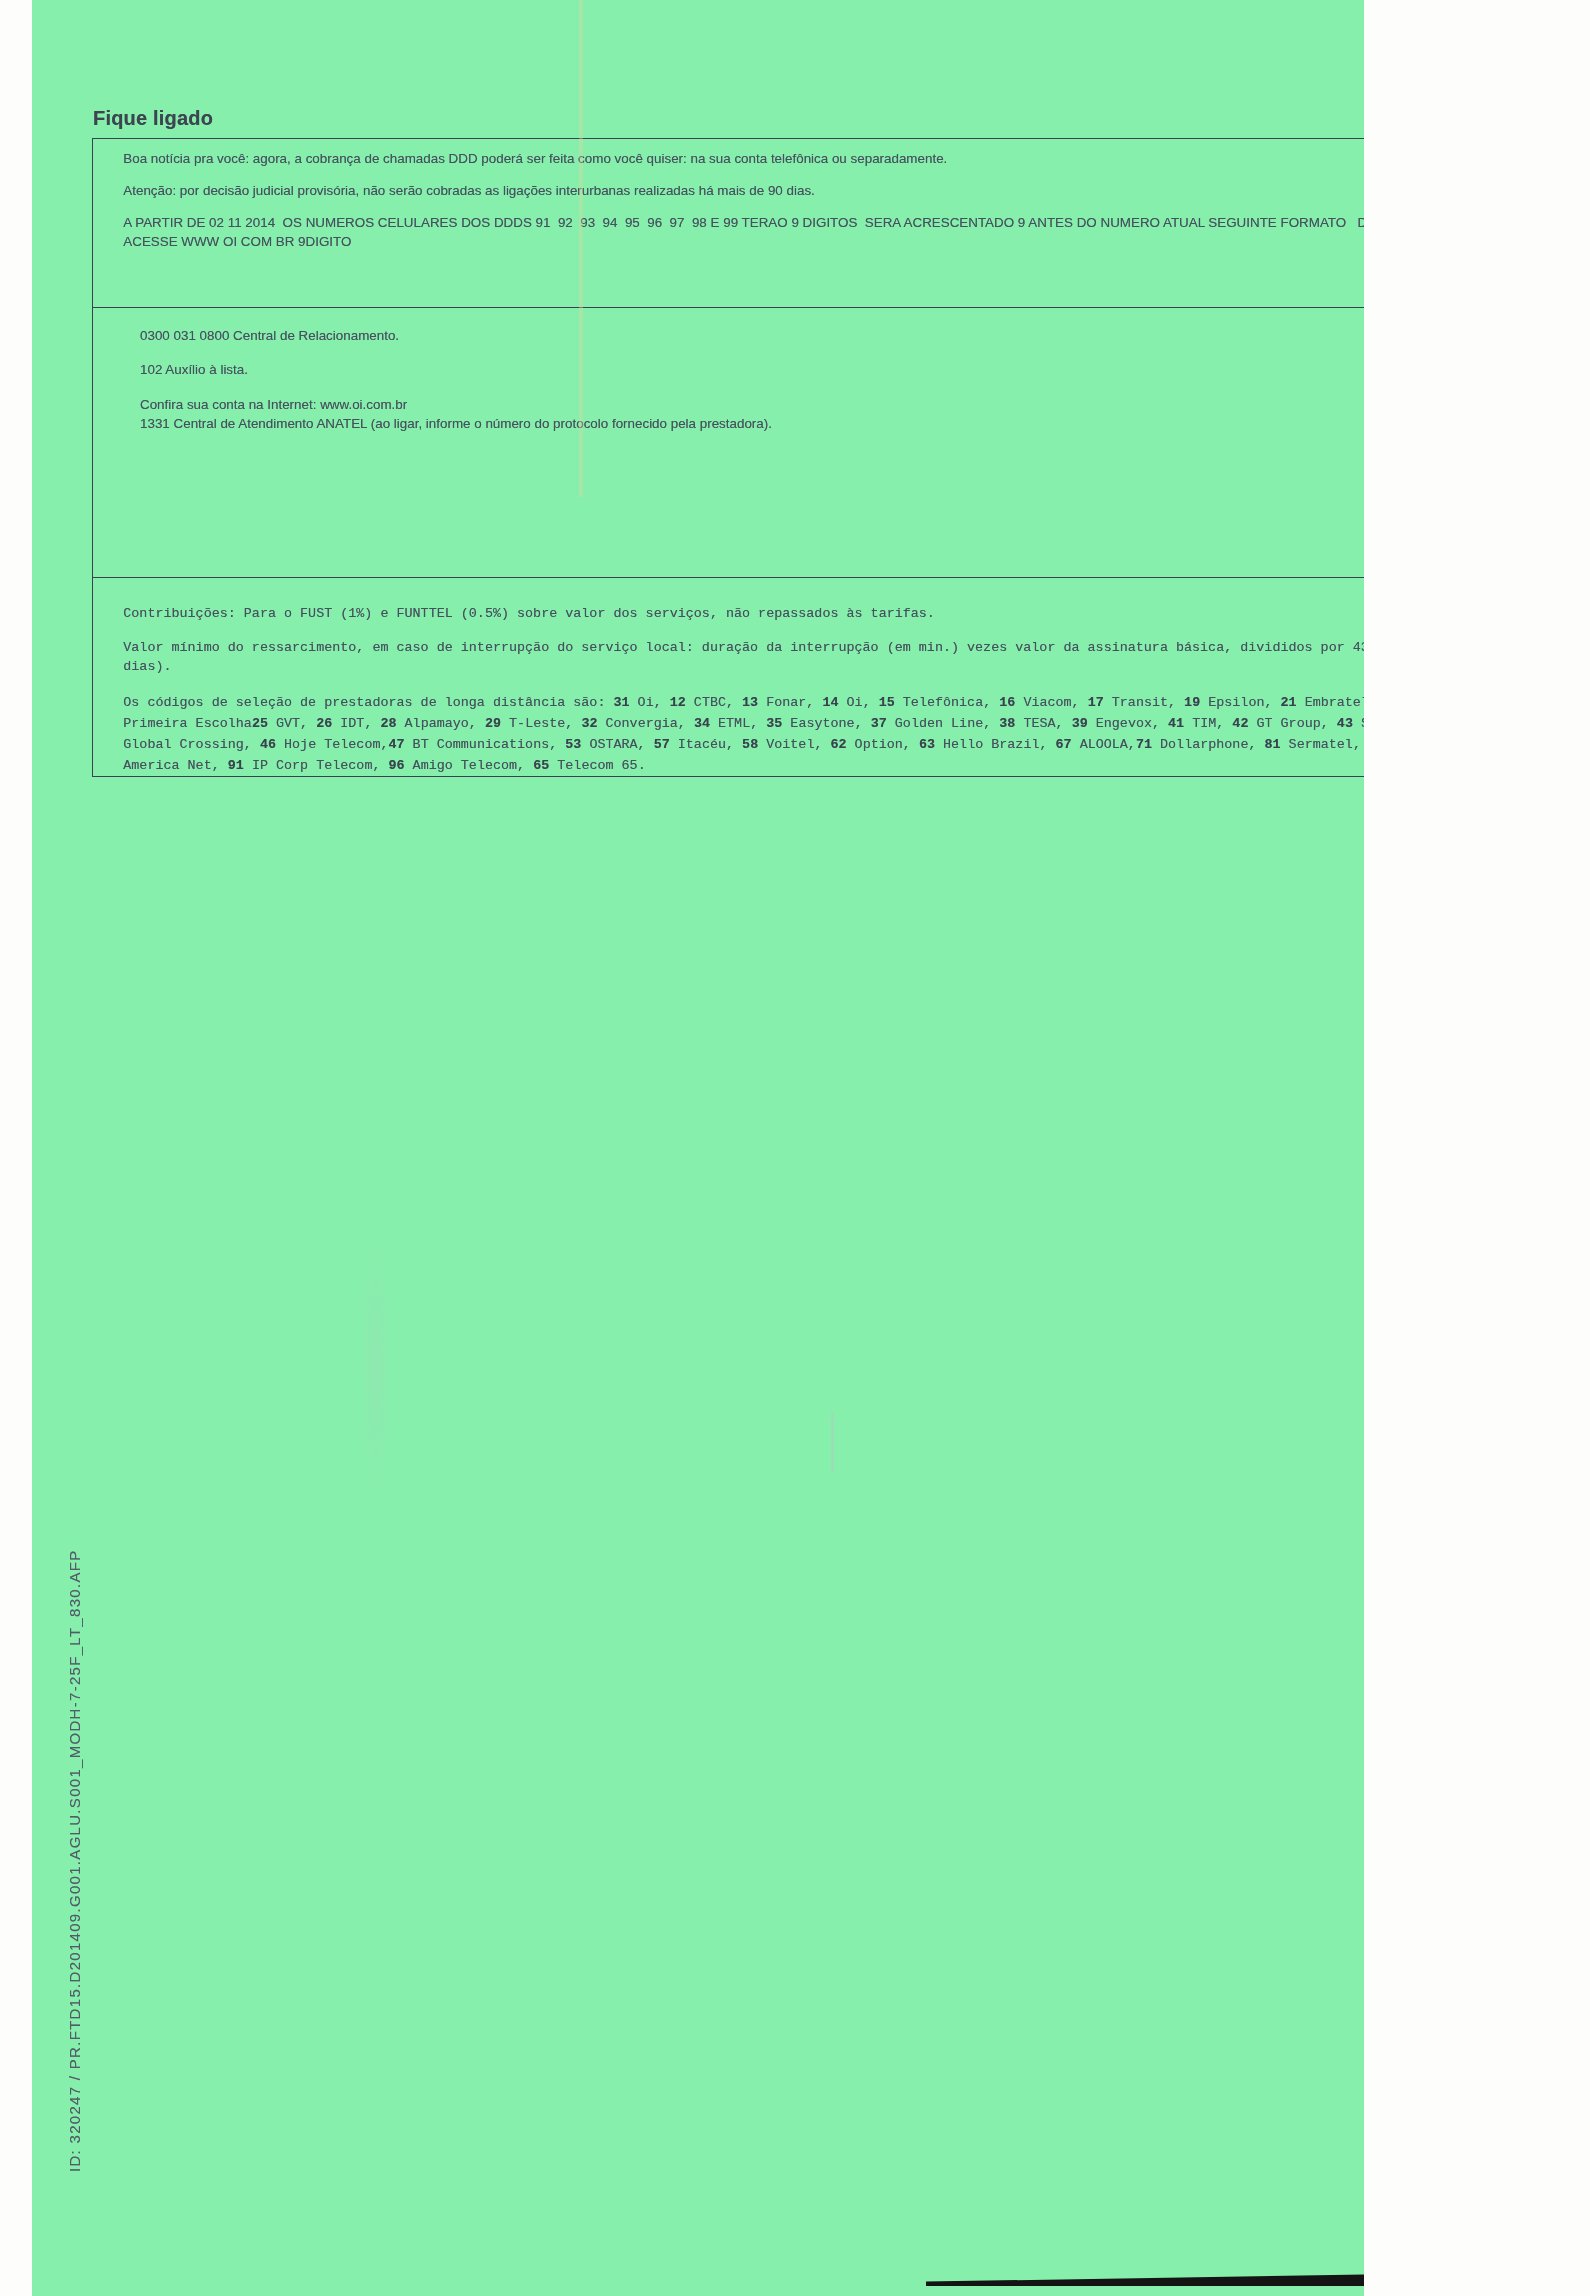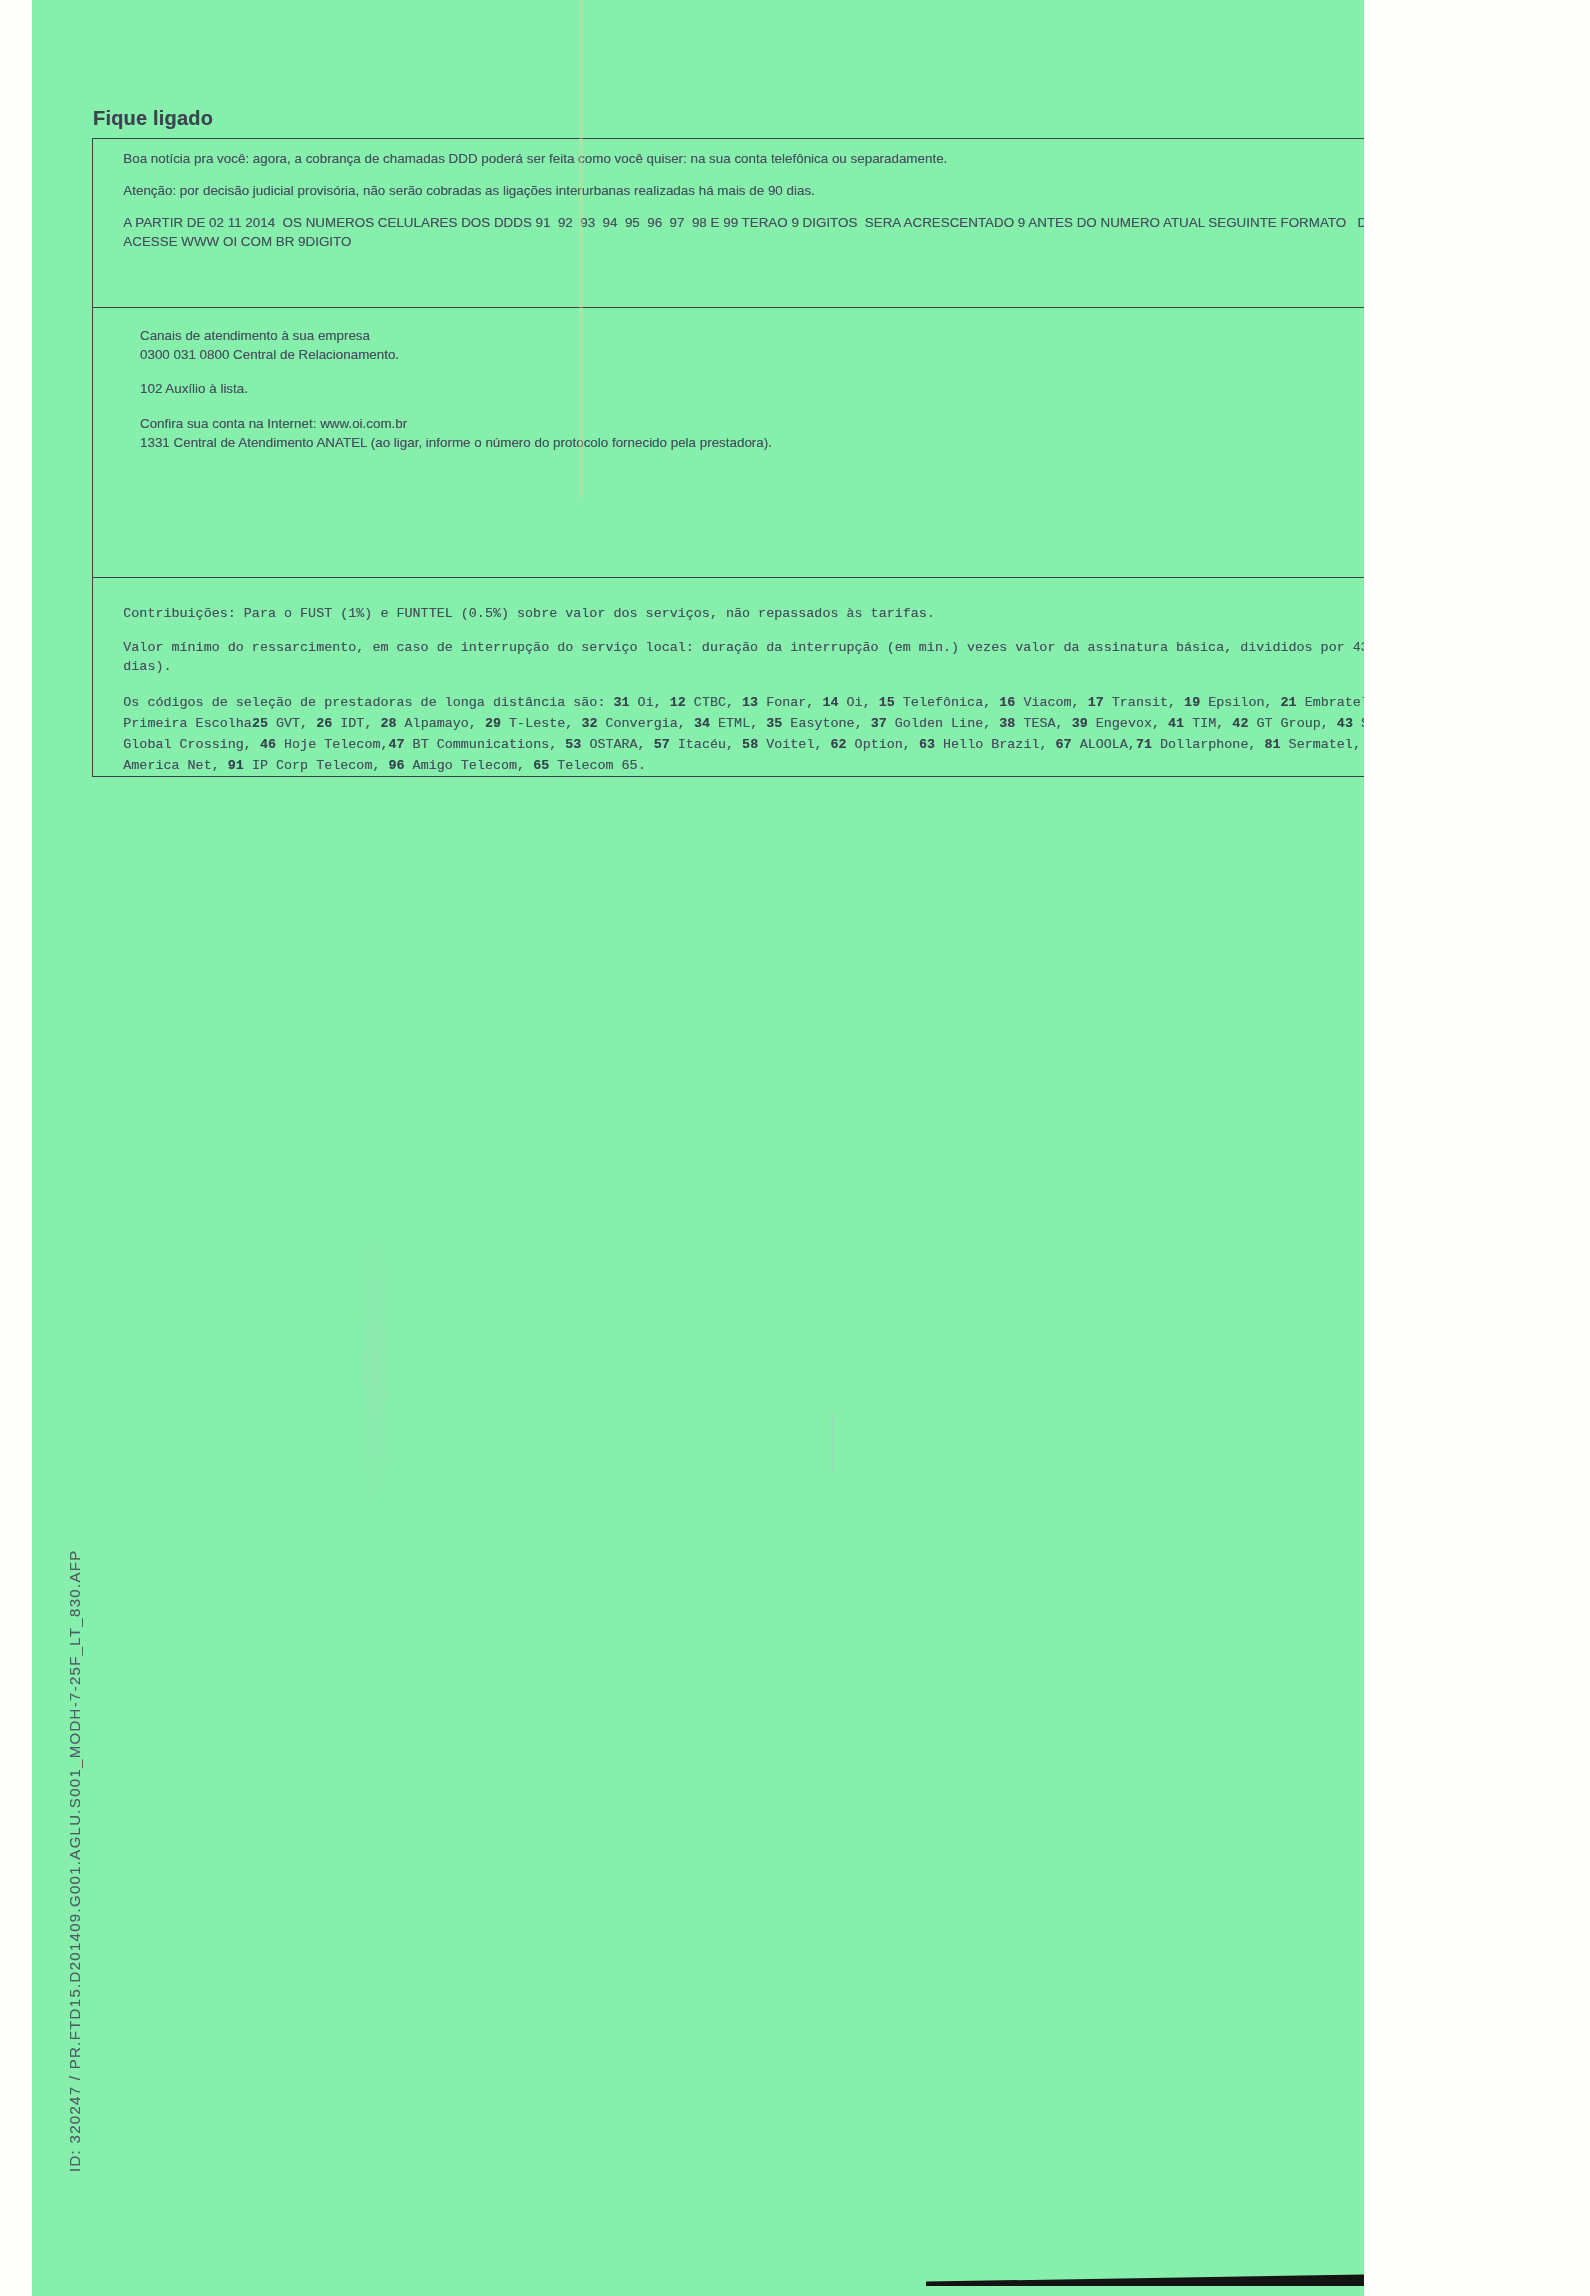--- a/index.html
+++ b/index.html
@@ -62,21 +62,20 @@
   <div class="frame scan-text">
     <div class="sec sec-notices">
       <p class="par">Boa notícia pra você: agora, a cobrança de chamadas DDD poderá ser feita como você quiser: na sua conta telefônica ou separadamente.</p>
       <p class="par">Atenção: por decisão judicial provisória, não serão cobradas as ligações interurbanas realizadas há mais de 90 dias.</p>
       <p class="par caps">A PARTIR DE 02 11 2014&nbsp; OS NUMEROS CELULARES DOS DDDS 91&nbsp; 92&nbsp; 93&nbsp; 94&nbsp; 95&nbsp; 96&nbsp; 97&nbsp; 98 E 99 TERAO 9 DIGITOS&nbsp; SERA ACRESCENTADO 9 ANTES DO NUMERO ATUAL SEGUINTE FORMATO&nbsp;&nbsp; DDD&nbsp; 9XXXX XXXX&nbsp; ACESSE WWW OI COM BR 9DIGITO</p>
     </div>
 
     <div class="divider" style="top:168px;"></div>
 
     <div class="sec sec-channels">
-      <div class="line">Canais de atendimento à sua empresa</div>
       <div class="line">0300 031 0800 Central de Relacionamento.</div>
       <div class="gap"></div>
       <div class="line">102 Auxílio à lista.</div>
       <div class="gap"></div>
       <div class="line">Confira sua conta na Internet: www.oi.com.br</div>
       <div class="line">1331 Central de Atendimento ANATEL (ao ligar, informe o número do protocolo fornecido pela prestadora).</div>
     </div>
 
     <div class="divider" style="top:438px;"></div>
 

